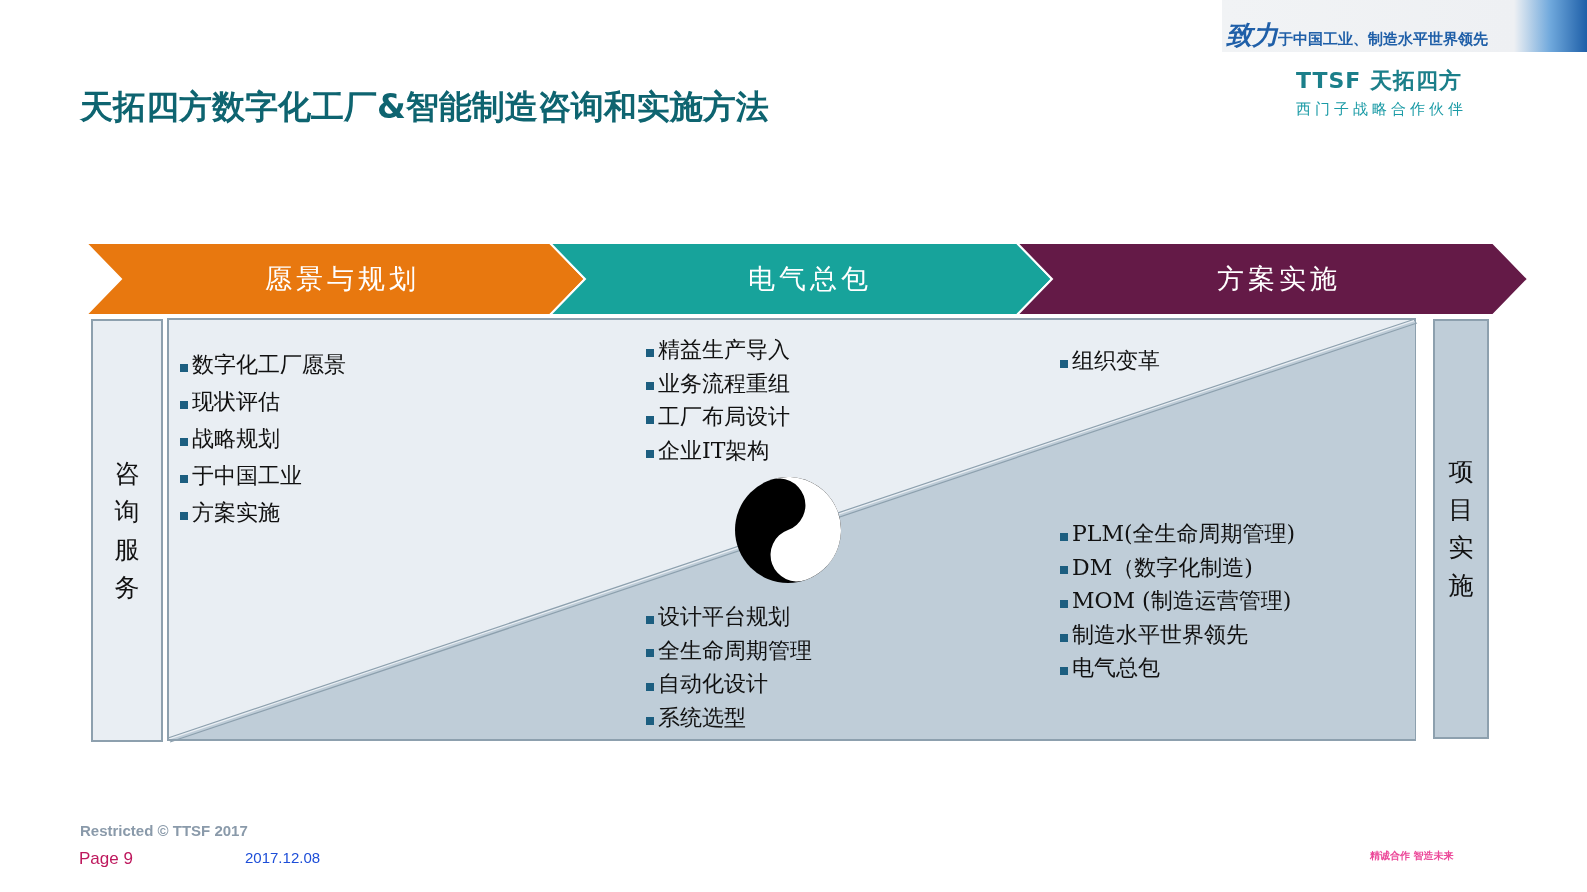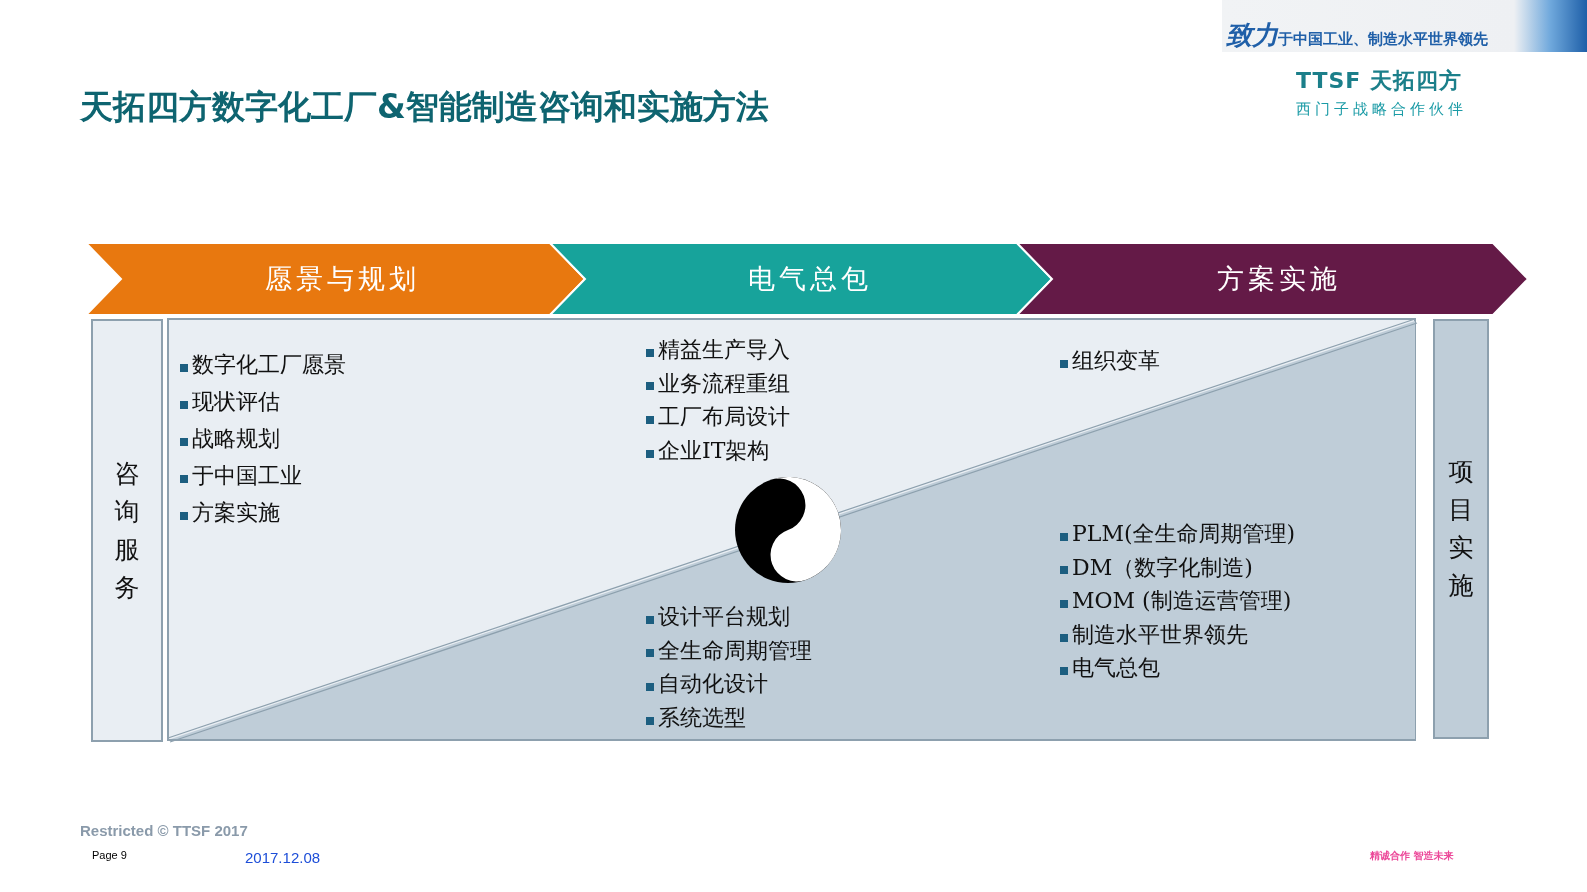--- a/index.html
+++ b/index.html
@@ -18,21 +18,21 @@
   .chev span{position:relative;}
   
   .sidebox{background:#e9eef3;border:2px solid #8da0ae;box-sizing:border-box;}
   .sidebox2{background:#bfcdd8;border:2px solid #8da0ae;box-sizing:border-box;}
   .vert{display:flex;flex-direction:column;align-items:center;justify-content:center;font-family:"DejaVu Serif",serif;font-size:25px;line-height:38px;color:#111;}
   .list{font-family:"DejaVu Serif",serif;font-size:22px;color:#111;line-height:37px;white-space:nowrap;}
   .list .li{display:flex;align-items:center;}
   .list .bullet{width:8px;height:8px;background:#1c5e80;margin-right:4px;margin-top:6px;flex:none;}
   .list.tight{line-height:33.6px;}
   .footer1{left:80px;top:822px;font-size:15px;color:#8a9aaa;font-weight:bold;font-family:"Liberation Sans",sans-serif;}
-  .footer2{left:92px;top:849px;font-size:11px;color:#000000;font-family:"Liberation Sans",sans-serif;}
+  .footer2{left:79px;top:849px;font-size:17px;color:#be185d;font-family:"Liberation Sans",sans-serif;}
   .footer3{left:245px;top:849px;font-size:15px;color:#1d4ed8;font-family:"Liberation Sans",sans-serif;}
   .footer4{left:1370px;top:849px;font-size:10px;color:#ec4899;font-weight:bold;font-family:"DejaVu Sans",sans-serif;}
 </style>
 </head>
 <body>
 
 <div class="abs banner"></div>
 <div class="abs banner-text"><span class="big">致力</span><span>于中国工业、制造水平世界领先</span></div>
 <div class="abs logo">
   <div class="logo-main">TTSF 天拓四方</div>

